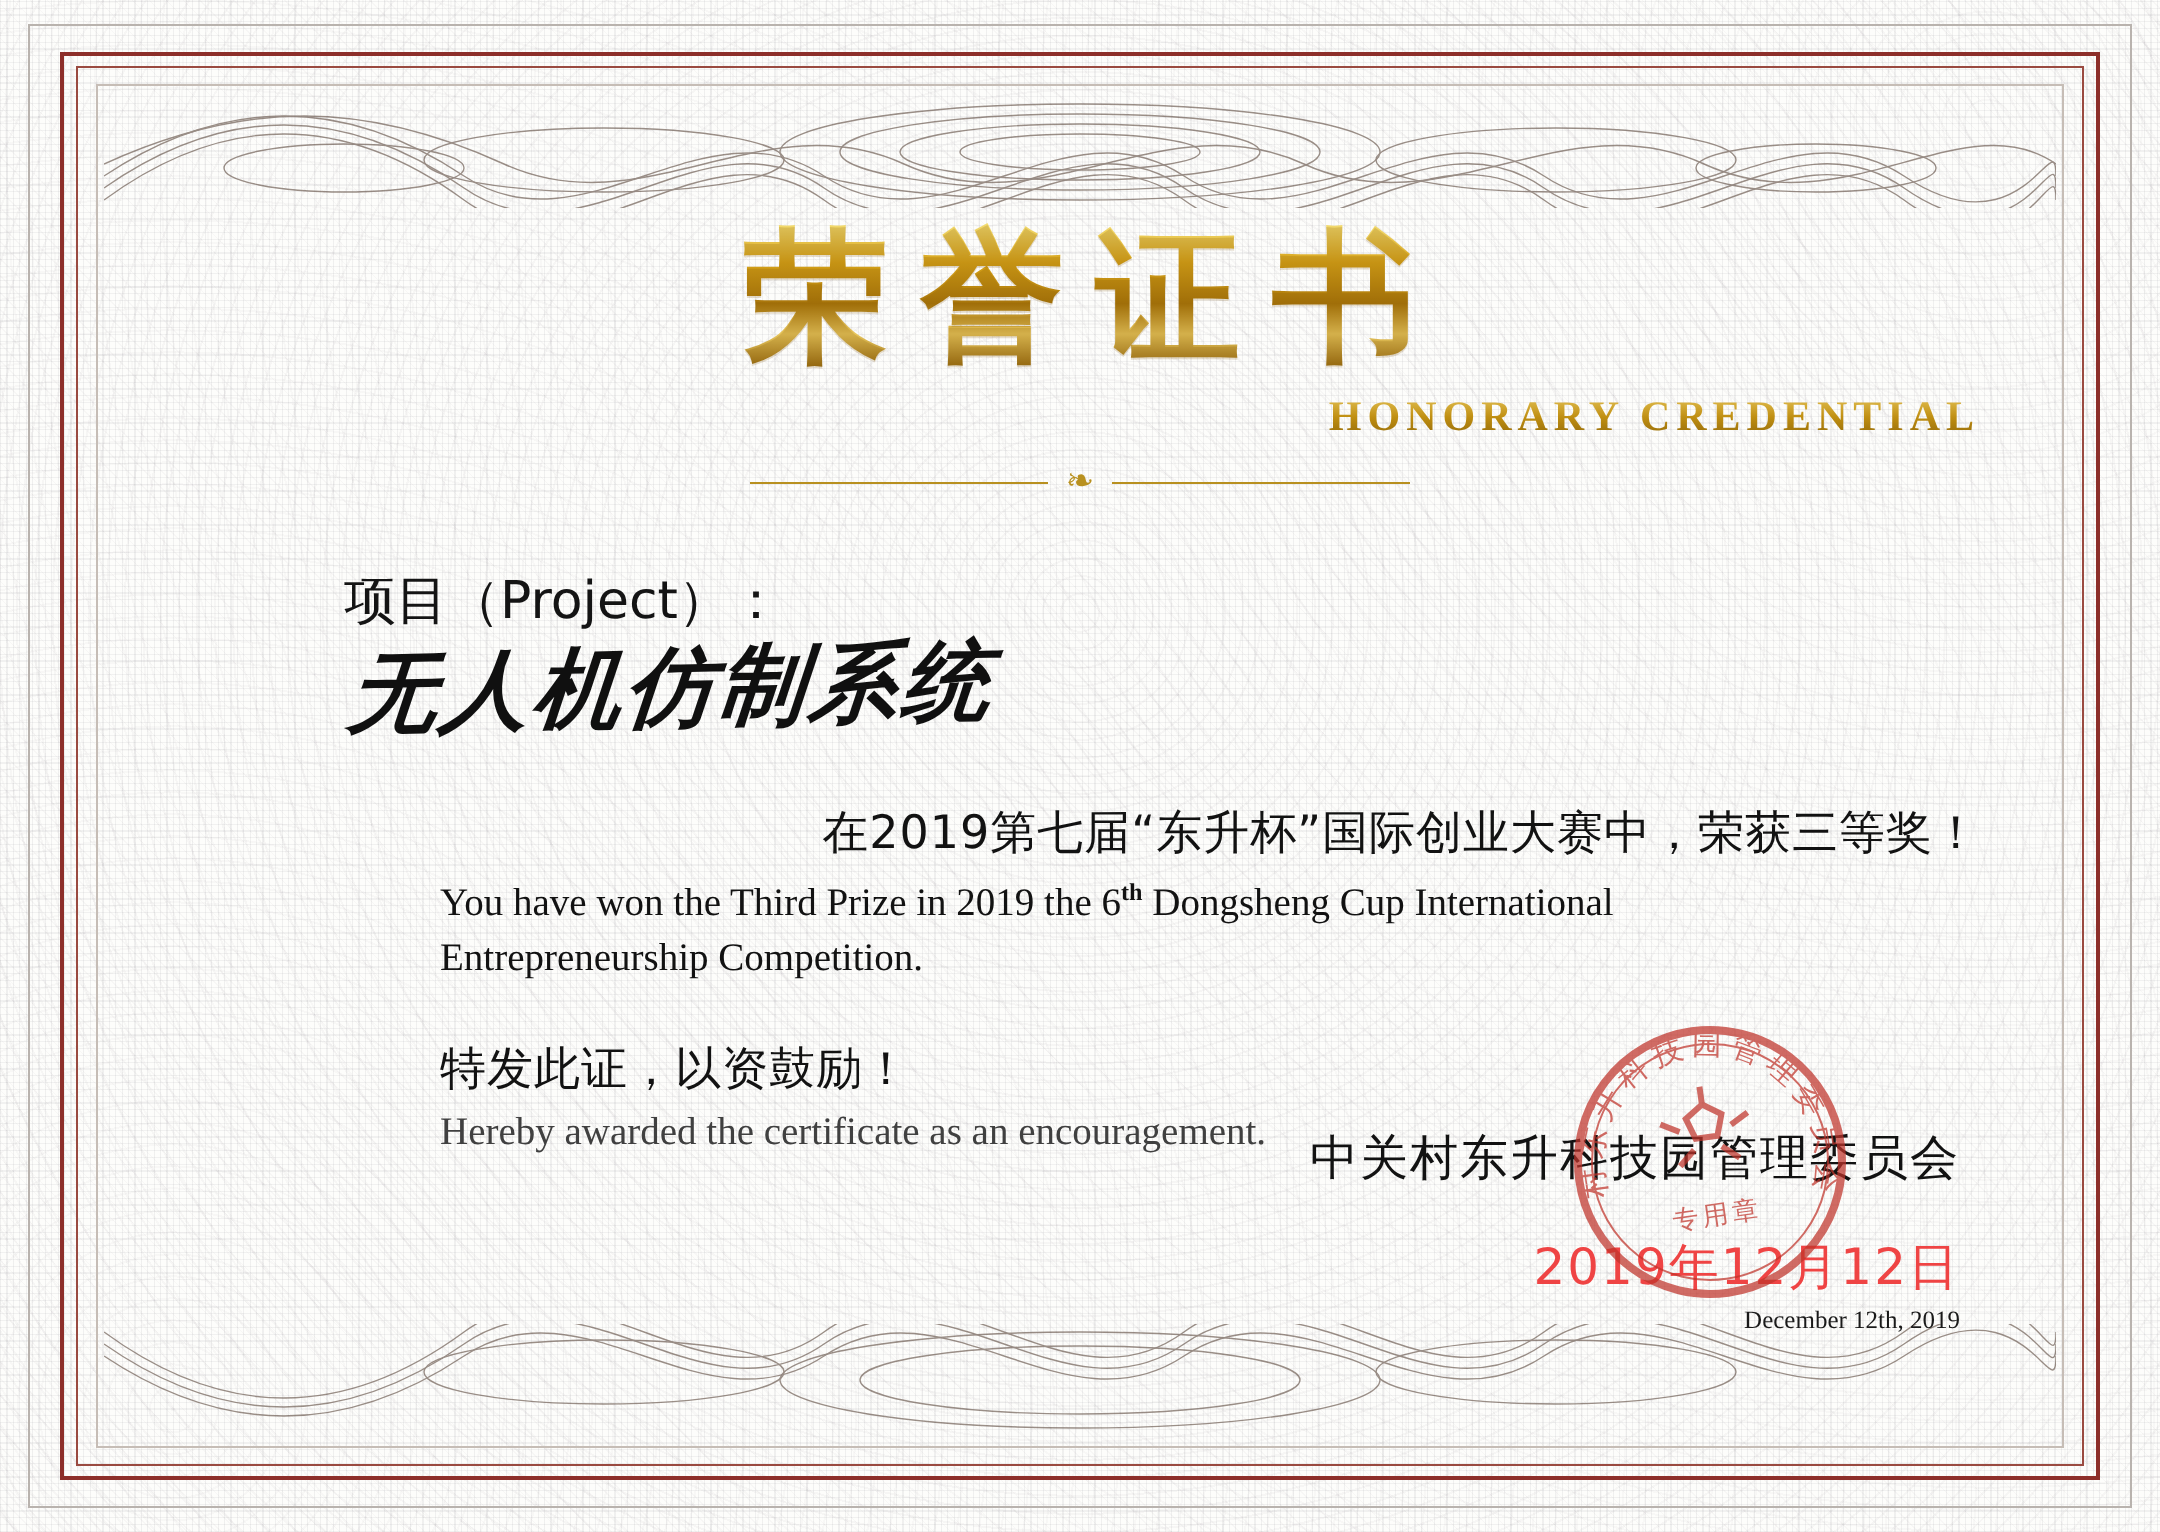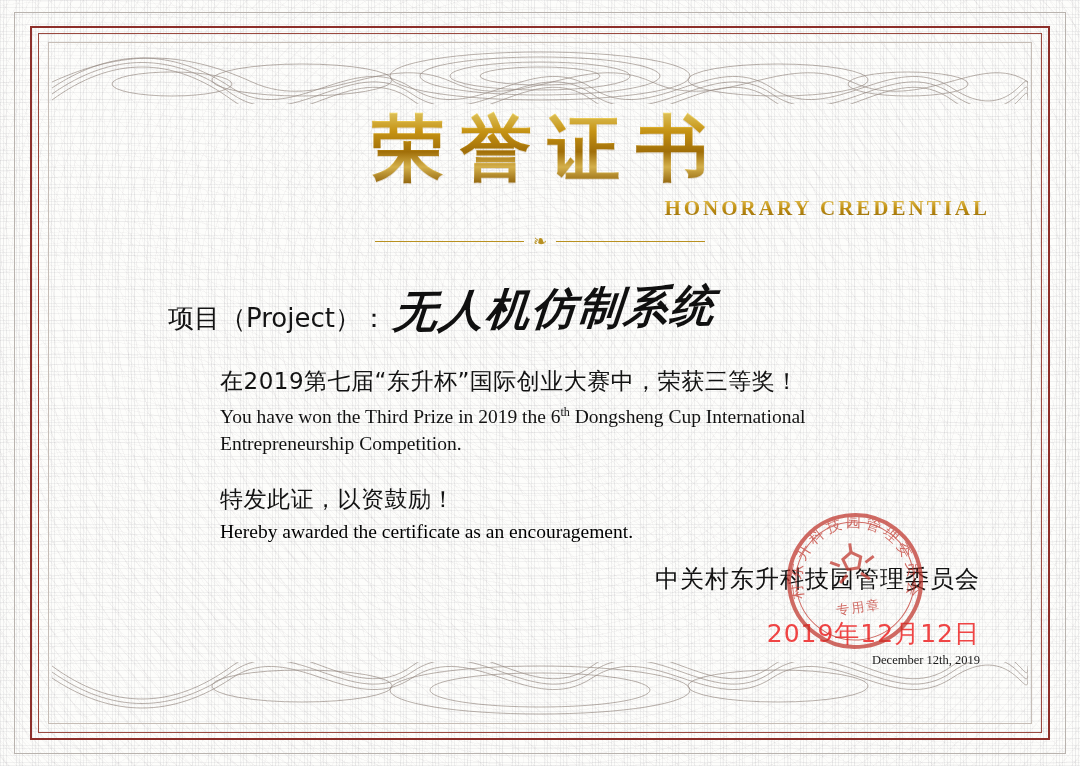--- a/index.html
+++ b/index.html
@@ -135,20 +135,21 @@
     padding: 0 9px;
     line-height: 1;
     font-family: "DejaVu Sans", sans-serif;
   }
 
   .project-row {
     display: flex;
     align-items: baseline;
     margin-top: 30px;
     padding-left: 78px;
+    flex-direction: column;
   }
   .project-label {
     font-family: "DejaVu Sans", "Liberation Sans", sans-serif;
     font-size: 26px;
     color: #141414;
     white-space: nowrap;
   }
   .project-value {
     font-family: "DejaVu Serif", "Liberation Serif", serif;
     font-size: 44px;
@@ -164,44 +165,46 @@
 
   .body-block {
     padding-left: 130px;
     margin-top: 24px;
   }
   .line-cn-1 {
     font-family: "DejaVu Sans", "Liberation Sans", sans-serif;
     font-size: 23px;
     color: #121212;
     letter-spacing: 0.5px;
+    text-align: right;
   }
   .line-en {
     font-family: "Liberation Serif", serif;
     font-size: 19.5px;
     color: #121212;
     line-height: 1.42;
     margin-top: 6px;
     max-width: 660px;
   }
   .line-en sup {
     font-size: 0.62em;
     vertical-align: super;
+    font-weight: bold;
   }
   .line-cn-2 {
     font-family: Liberation Sans, sans-serif;
     font-size: 23px;
     color: #121212;
     margin-top: 26px;
     letter-spacing: 0.5px;
   }
   .line-en-2 {
     font-family: "Liberation Serif", serif;
     font-size: 19.5px;
-    color: #000000;
+    color: #404040;
     margin-top: 6px;
   }
 
   
   .sign-block {
     position: absolute;
     right: 10px;
     bottom: 8px;
     text-align: right;
   }

